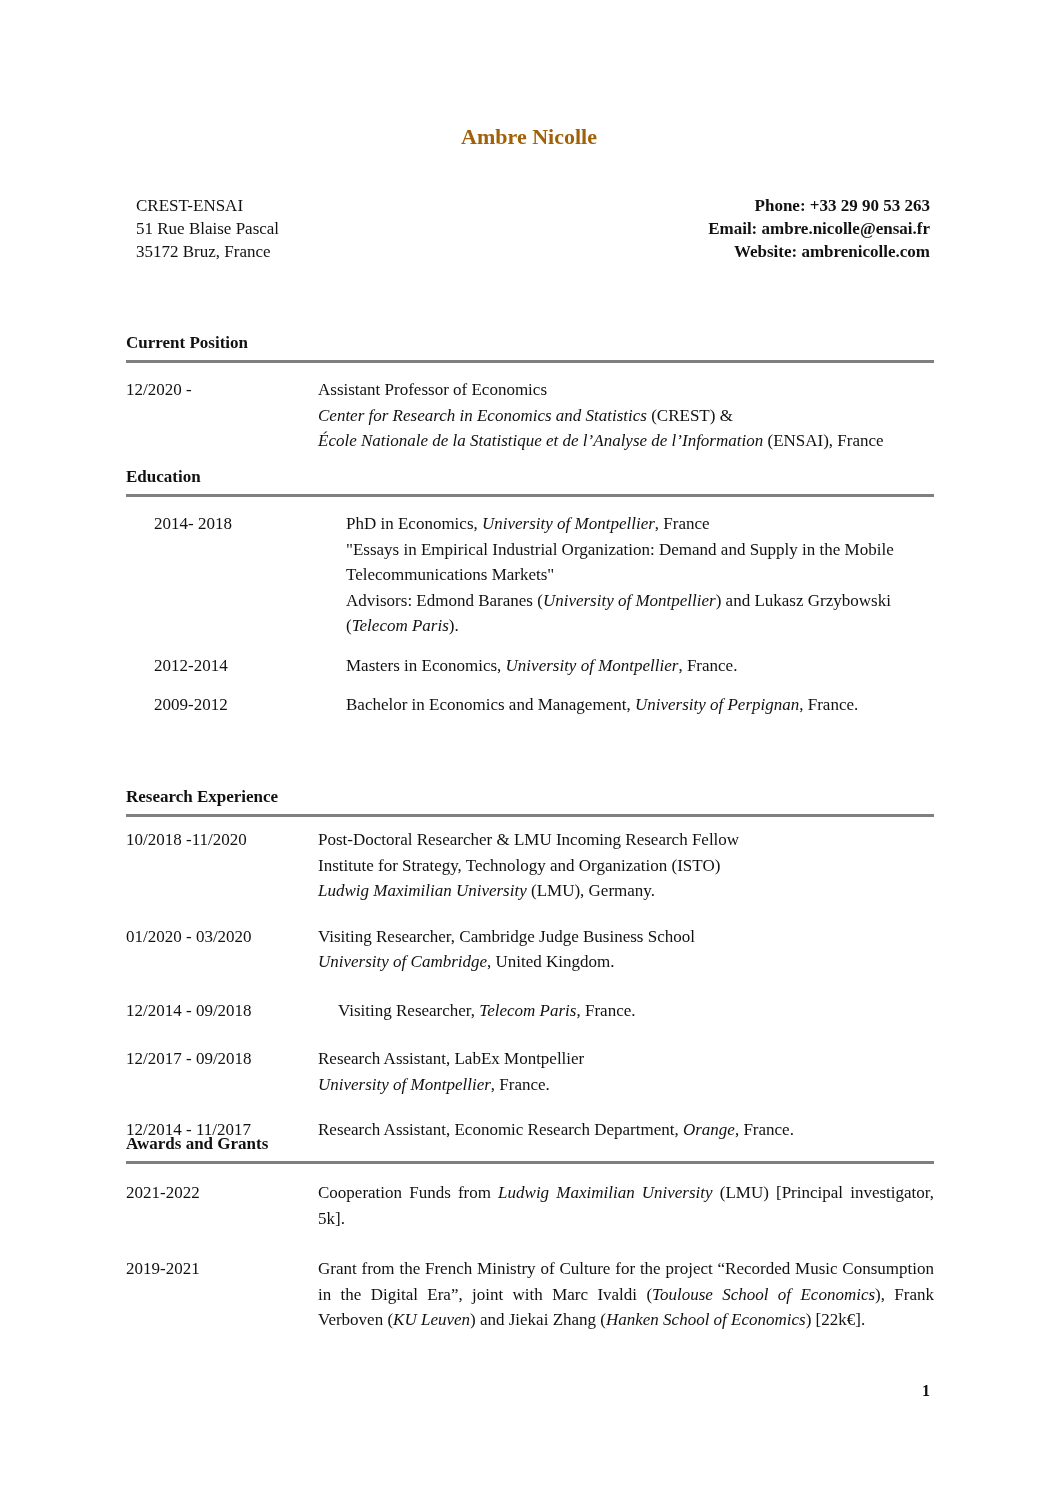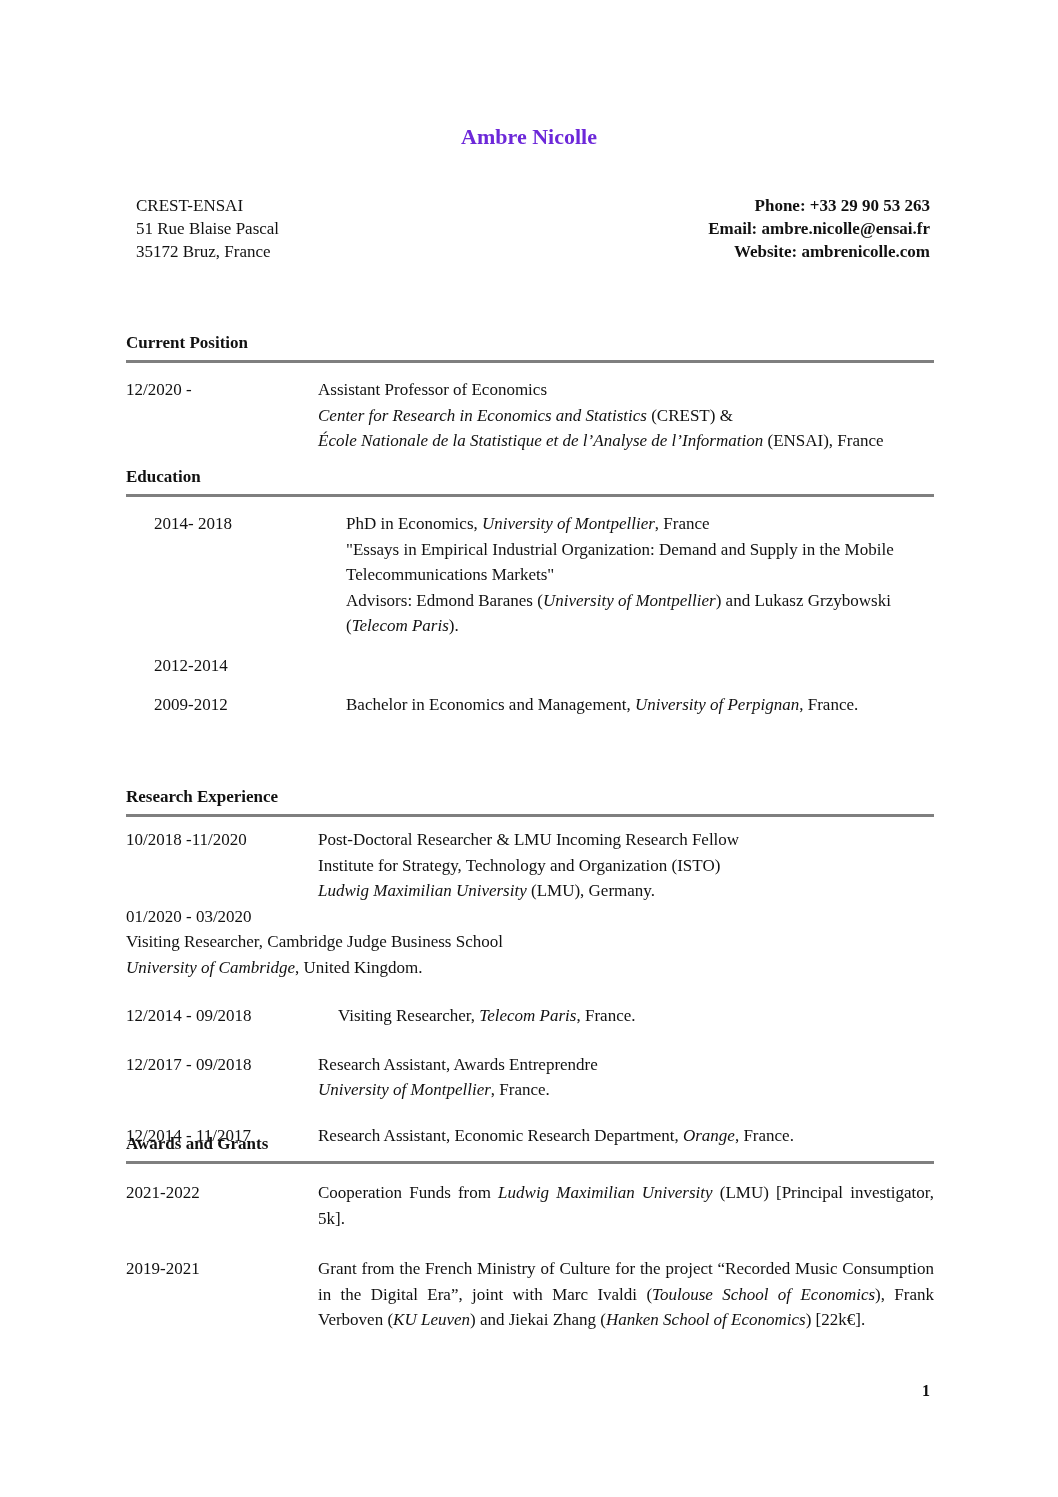--- a/index.html
+++ b/index.html
@@ -1,19 +1,19 @@
 <!DOCTYPE html>
 <html><head>
 <meta charset="utf-8">
 <style>
   html, body { margin: 0; padding: 0; background: #ffffff; }
   body { width: 1058px; height: 1497px; position: relative; overflow: hidden;
          font-family: "Liberation Serif", "DejaVu Serif", serif; color: #111; }
   .title { position: absolute; top: 124px; left: 0; width: 1058px; text-align: center;
-           font-size: 22px; font-weight: bold; color: #6d28d9; }
+           font-size: 22px; font-weight: bold; color: #a16207; }
   .contact-left { position: absolute; top: 194px; left: 136px; font-size: 17px; line-height: 23px; }
   .contact-right { position: absolute; top: 194px; right: 128px; font-size: 17px; line-height: 23px; text-align: right; font-weight: bold; }
   .section { position: absolute; left: 126px; width: 808px; }
   .section-title { font-size: 17px; font-weight: bold; margin: 0; height: 22px; line-height: 22px; }
   .rule { height: 3px; background: #7f7f7f; margin-top: 6px; }
   .entry { position: relative; display: flex; font-size: 17px; line-height: 25.5px; }
   .entry .date { width: 192px; flex: none; }
   .entry .desc { flex: 1; }
   .entry .desc.justify { text-align: justify; }
   .entry .desc i { font-style: italic; }
@@ -60,20 +60,23 @@
         <div class="desc">
           <div>PhD in Economics, <i>University of Montpellier</i>, France</div>
           <div>"Essays in Empirical Industrial Organization: Demand and Supply in the Mobile</div>
           <div>Telecommunications Markets"</div>
           <div>Advisors: Edmond Baranes (<i>University of Montpellier</i>) and Lukasz Grzybowski</div>
           <div>(<i>Telecom Paris</i>).</div>
         </div>
       </div>
       <div class="entry" style="margin-top: 14px;">
         <div class="date">2012-2014</div>
+        <div class="desc">
+          <div>Masters in Economics, <i>University of Montpellier</i>, France.</div>
+        </div>
       </div>
       <div class="entry" style="margin-top: 14px;">
         <div class="date">2009-2012</div>
         <div class="desc">
           <div>Bachelor in Economics and Management, <i>University of Perpignan</i>, France.</div>
         </div>
       </div>
     </div>
 </div>
 
@@ -82,37 +85,37 @@
   <div class="rule"></div>
   <div class="entries" style="margin-top:10px;">
       <div class="entry">
         <div class="date">10/2018 -11/2020</div>
         <div class="desc">
           <div>Post-Doctoral Researcher &amp; LMU Incoming Research Fellow</div>
           <div>Institute for Strategy, Technology and Organization (ISTO)</div>
           <div><i>Ludwig Maximilian University</i> (LMU), Germany.</div>
         </div>
       </div>
-      <div class="entry" style=" flex-direction: column;">
+      <div class="entry" style="margin-top: 20px;">
         <div class="date">01/2020 - 03/2020</div>
         <div class="desc">
           <div>Visiting Researcher, Cambridge Judge Business School</div>
           <div><i>University of Cambridge</i>, United Kingdom.</div>
         </div>
       </div>
       <div class="entry" style="margin-top: 23px; gap: 20px;">
         <div class="date">12/2014 - 09/2018</div>
         <div class="desc">
           <div>Visiting Researcher, <i>Telecom Paris</i>, France.</div>
         </div>
       </div>
       <div class="entry" style="margin-top: 23px;">
         <div class="date">12/2017 - 09/2018</div>
         <div class="desc">
-          <div>Research Assistant, Awards Entreprendre</div>
+          <div>Research Assistant, LabEx Montpellier</div>
           <div><i>University of Montpellier</i>, France.</div>
         </div>
       </div>
       <div class="entry" style="margin-top: 20px; align-items: center;">
         <div class="date">12/2014 - 11/2017</div>
         <div class="desc">
           <div>Research Assistant, Economic Research Department, <i>Orange</i>, France.</div>
         </div>
       </div>
     </div>

